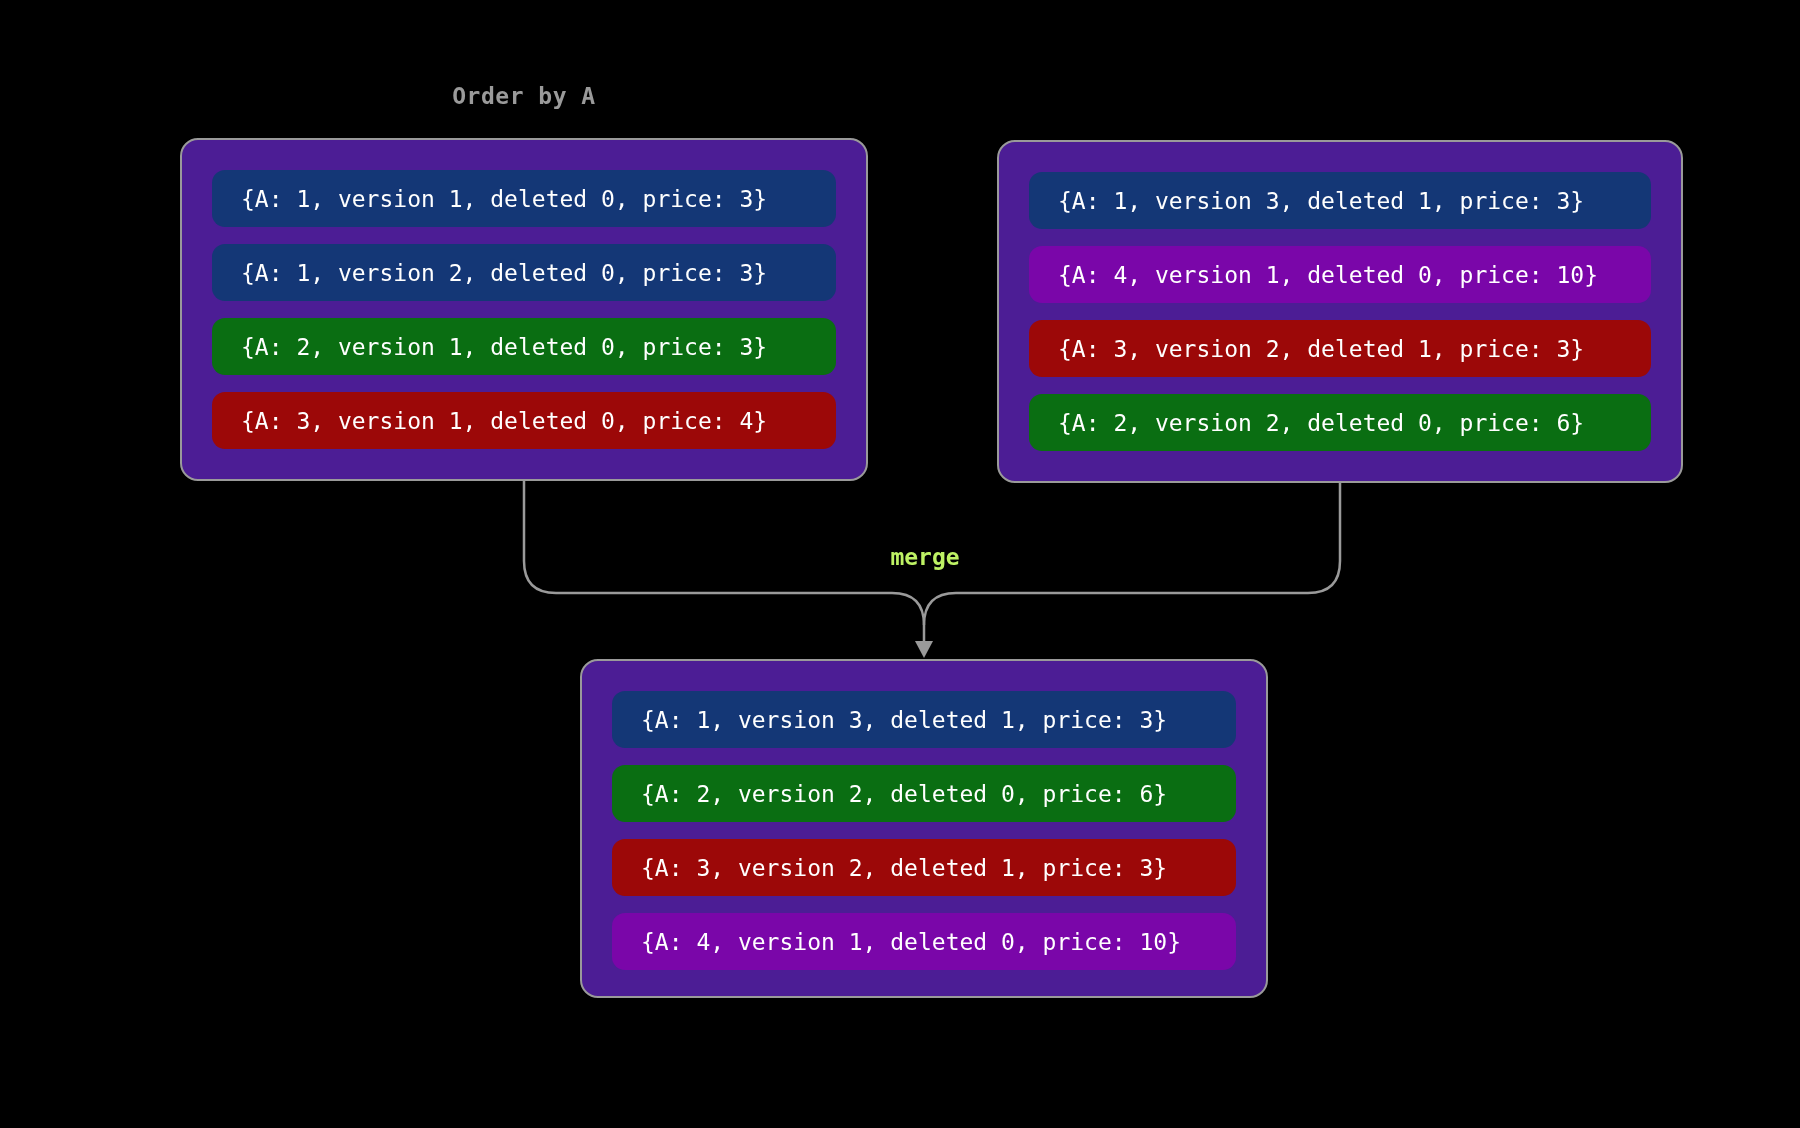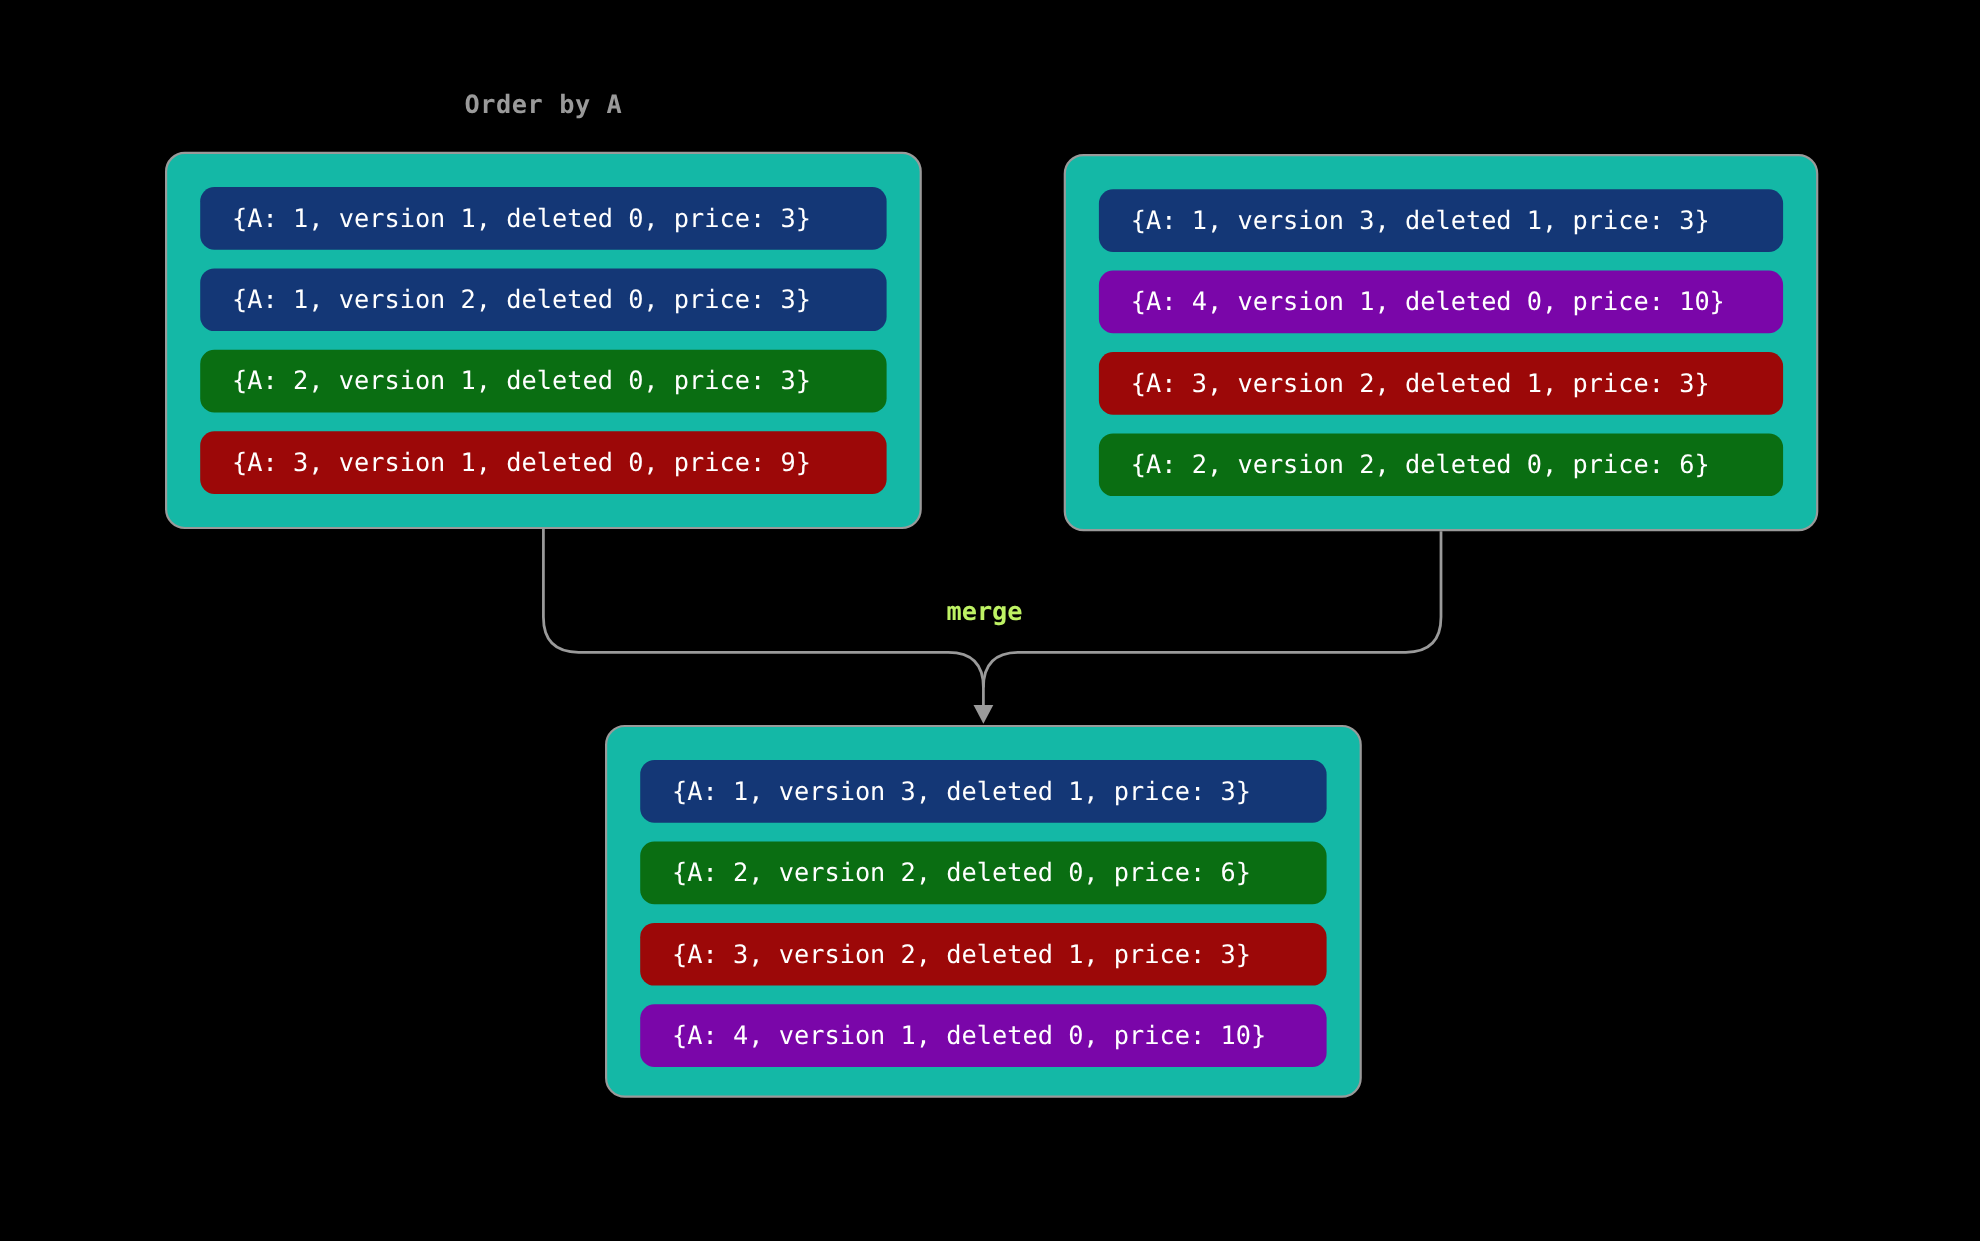--- a/index.html
+++ b/index.html
@@ -3,38 +3,39 @@
 <meta charset="utf-8">
 <style>
   html, body { margin: 0; padding: 0; background: #000; }
   .canvas {
     position: relative;
     width: 1740px;
     height: 1128px;
     background: #000;
     font-family: "DejaVu Sans Mono", "Liberation Mono", monospace;
     overflow: hidden;
+    margin-left: 30px;
   }
   .panel-title {
     position: absolute;
     top: 83px;
     color: #9a9a9a;
     font-size: 23px;
     font-weight: bold;
     text-align: center;
     letter-spacing: 0.5px;
   }
   #title-left  { left: 150px; width: 688px; }
   #title-right { left: 967px; width: 686px; }
   .panel {
     position: absolute;
     box-sizing: border-box;
     border: 2.5px solid #9a9a9a;
     border-radius: 18px;
-    background: #14b8a6;
+    background: #4c1d95;
     padding: 30px 30px;
     display: flex;
     flex-direction: column;
     gap: 17px;
   }
   #panel-left   { left: 150px; top: 138px; width: 688px; height: 343px; }
   #panel-right  { left: 967px; top: 140px; width: 686px; height: 343px; }
   #panel-result { left: 550px; top: 659px; width: 688px; height: 339px; }
   .data-row {
     height: 57px;
@@ -70,21 +71,21 @@
 
 <div class="canvas">
 
   <div class="panel-title" id="title-left">Order by A</div>
 
 
   <div class="panel" id="panel-left">
     <div class="data-row" style="background-color: rgb(20, 55, 118);">{A: 1, version 1, deleted 0, price: 3}</div>
     <div class="data-row" style="background-color: rgb(20, 55, 118);">{A: 1, version 2, deleted 0, price: 3}</div>
     <div class="data-row" style="background-color: rgb(10, 110, 18);">{A: 2, version 1, deleted 0, price: 3}</div>
-    <div class="data-row" style="background-color: rgb(156, 8, 8);">{A: 3, version 1, deleted 0, price: 9}</div>
+    <div class="data-row" style="background-color: rgb(156, 8, 8);">{A: 3, version 1, deleted 0, price: 4}</div>
   </div>
 
   <div class="panel" id="panel-right">
     <div class="data-row" style="background-color: rgb(20, 55, 118);">{A: 1, version 3, deleted 1, price: 3}</div>
     <div class="data-row" style="background-color: rgb(122, 6, 169);">{A: 4, version 1, deleted 0, price: 10}</div>
     <div class="data-row" style="background-color: rgb(156, 8, 8);">{A: 3, version 2, deleted 1, price: 3}</div>
     <div class="data-row" style="background-color: rgb(10, 110, 18);">{A: 2, version 2, deleted 0, price: 6}</div>
   </div>
 
   <svg class="connector-svg" viewBox="0 0 1800 1128" xmlns="http://www.w3.org/2000/svg">

